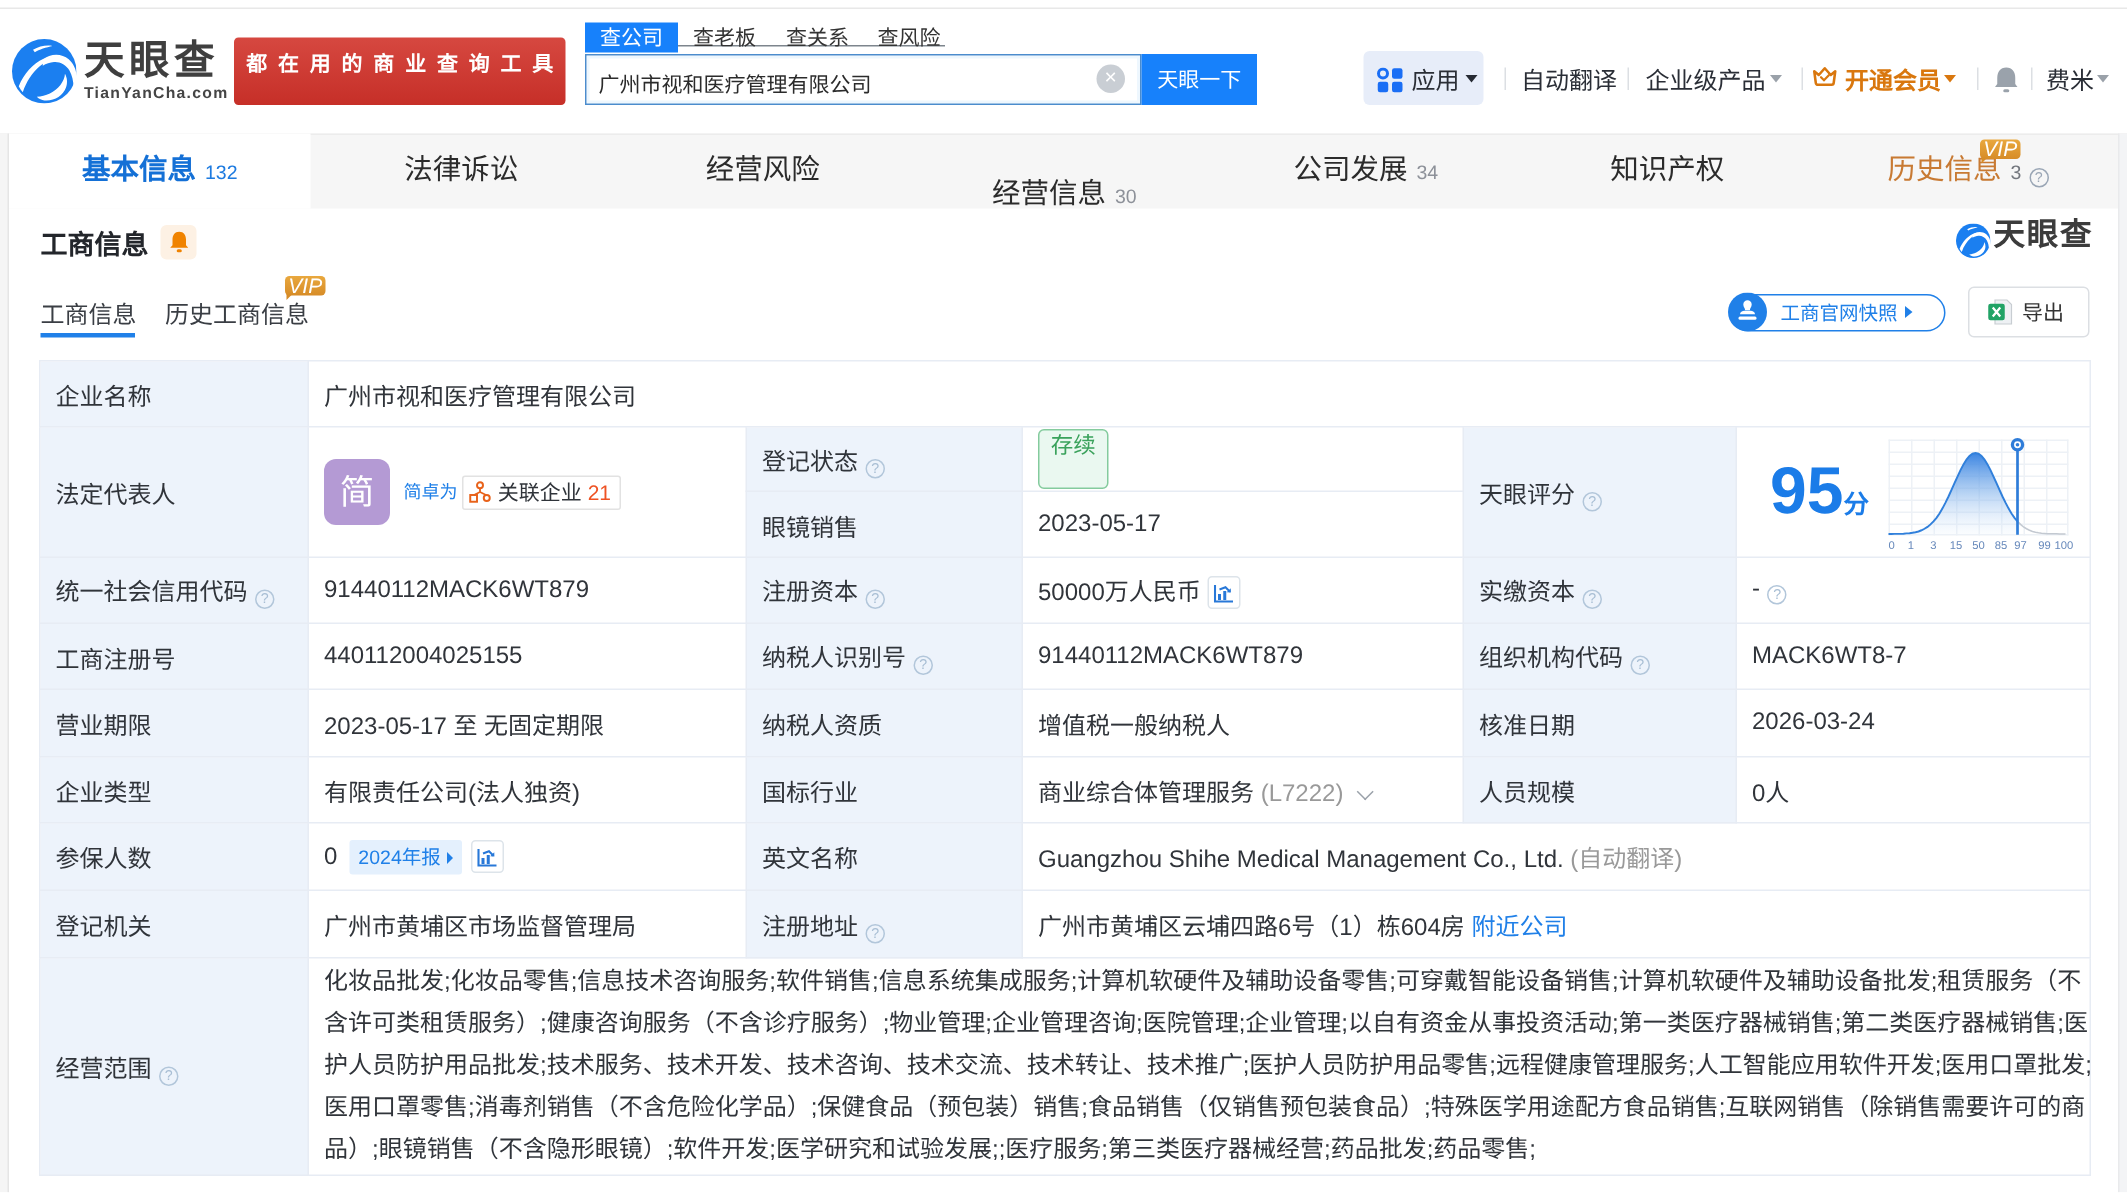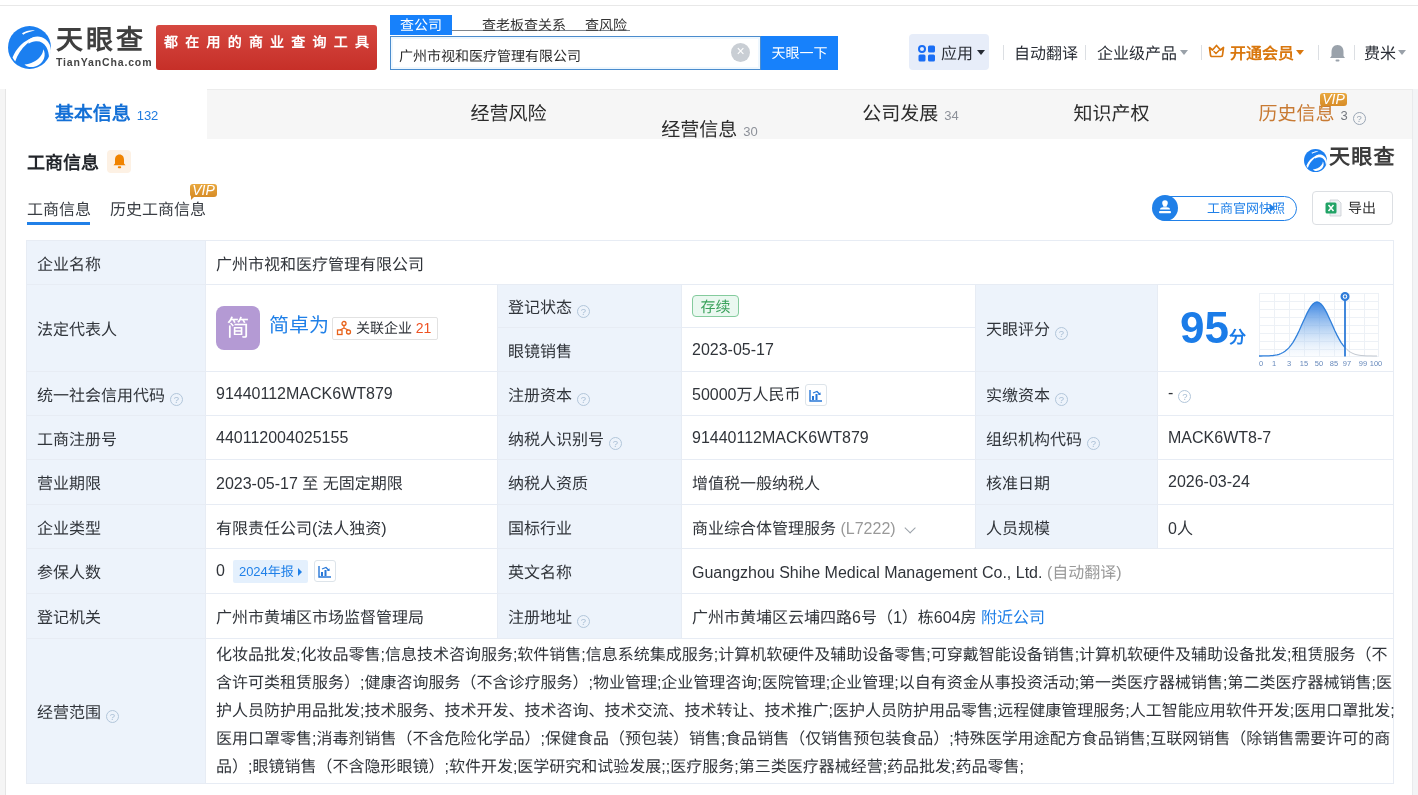--- a/index.html
+++ b/index.html
@@ -69,24 +69,24 @@
 
   
   table.info { position:absolute; left:26px; top:240px; width:1367px; border-collapse:collapse; table-layout:fixed; font-size:16px; color:#30343a; }
   table.info td { border:1px solid #e7ecf4; padding:0 0 0 10px; vertical-align:middle; }
   td.lbl { background:#edf3fb; }
   .gray { color:#999; }
   .link { color:#2080e8; }
   .chev { display:inline-block; width:8px; height:8px; border-right:1.5px solid #9aa1a9; border-bottom:1.5px solid #9aa1a9; transform:rotate(45deg) translateY(-3px); margin-left:8px; }
 
   .avatar { display:inline-block; width:44px; height:44px; background:#b49ad4; border-radius:8px; color:#fff; font-size:23px; text-align:center; line-height:44px; vertical-align:middle; }
-  .repname { color:#2080e8; font-size:20px; margin-left:9px; }
+  .repname { color:#2080e8; font-size:12px; margin-left:9px; }
   .relbadge { display:inline-block; height:23px; border:1px solid #e2e2e2; border-radius:2px; font-size:14px; line-height:21px; padding:0 6px 0 3px; margin-left:3px; vertical-align:middle; background:#fff; }
   .relbadge .n { color:#ee5223; }
-  .badge-green { display:inline-block; width:47px; height:22px; background:#eaf8f0; border:1px solid #84cb9d; border-radius:4px; color:#3ba25c; font-size:15px; text-align:center; line-height:21px; }
+  .badge-green { display:inline-block; width:47px; height:40px; background:#eaf8f0; border:1px solid #84cb9d; border-radius:4px; color:#3ba25c; font-size:15px; text-align:center; line-height:21px; }
   .annual { display:inline-block; height:23px; background:#e4f0fd; border-radius:2px; color:#2080e8; font-size:13px; line-height:23px; padding:0 6px; margin:0 6px 0 8px; }
   .iconbtn { display:inline-block; width:22px; height:22px; border:1px solid #dde4ea; border-radius:3px; background:#fff; vertical-align:middle; text-align:center; }
   .score { color:#1b7ce8; font-size:44px; font-weight:bold; }
   .score-fen { color:#1b7ce8; font-size:17px; }
 </style>
 </head>
 <body>
 <div id="page">
   <div class="abs topline"></div>
 
@@ -99,21 +99,21 @@
   </svg>
   <div class="abs brand-cn">天眼查</div>
   <div class="abs brand-en">TianYanCha.com</div>
   <div class="abs redbox">
       <div class="l1">都在用的商业查询工具</div>
       <div class="l2">国家中小企业发展子基金旗下机构</div>
     </div>
 
   <div class="abs stab-active">查公司</div>
   <div class="abs stabline"></div>
-  <div class="abs stab" style="left:482px;">查老板</div>
+  <div class="abs stab" style="left:462px;">查老板</div>
   <div class="abs stab" style="left:524px;">查关系</div>
   <div class="abs stab" style="left:585px;">查风险</div>
   <div class="abs sinput"></div>
   <div class="abs sinput-text">广州市视和医疗管理有限公司</div>
   <div class="abs sclear">×</div>
   <div class="abs sbtn">天眼一下</div>
 
   <div class="abs appbox"></div>
   <svg class="abs" style="left:918px; top:45px;" width="18" height="17" viewBox="0 0 18 17">
     <circle cx="4" cy="4" r="3" fill="none" stroke="#1a6ef5" stroke-width="2"></circle>
@@ -139,20 +139,21 @@
   <svg class="abs" style="left:1329px; top:44px;" width="17" height="18" viewBox="0 0 17 18">
     <path d="M8.5,1 C12.5,1 14.5,4 14.5,8 L14.5,12 L16,14 L1,14 L2.5,12 L2.5,8 C2.5,4 4.5,1 8.5,1 Z" fill="#9aa2ab"></path>
     <rect x="6.5" y="15.5" width="4" height="2" rx="1" fill="#9aa2ab"></rect>
   </svg>
   <div class="abs mdivider" style="left:1354px;"></div>
   <div class="abs menu" style="left:1364px;">费米</div>
   <div class="abs caret gray" style="left:1398px; top:50px;"></div>
 
   <div class="abs navbar"></div>
   <div class="abs navtab-active">基本信息<span class="cnt">132</span></div>
+  <div class="abs navtab" style="left:207px; width:201px;">法律诉讼</div>
   <div class="abs navtab" style="left:408px; width:201px;">经营风险</div>
   <div class="abs navtab" style="left:609px; width:201px;margin-top:16px;">经营信息<span class="cnt">30</span></div>
   <div class="abs navtab" style="left:810px; width:201px;">公司发展<span class="cnt">34</span></div>
   <div class="abs navtab" style="left:1011px; width:201px;">知识产权</div>
   <div class="abs navtab hist" style="left:1212px; width:200px;">历史信息<span class="cnt">3</span><span class="q" style="border-color:#9aa6b5;color:#9aa6b5;">?</span></div>
   <div class="abs viptag" style="left:1320px; top:93px;">VIP</div>
 
   <div class="abs leftstrip"></div>
   <div class="abs scrollbar"></div>
 
@@ -170,21 +171,21 @@
     <path d="M16.5,38.5 C22.5,38.3 28.6,35.2 32.3,30.6 C34.2,28.2 35.2,25.6 35.3,23.2 C36.8,25.8 37.2,29.2 36,32.4 C34,38 28,41.6 21.6,41 C19.8,40.8 18,39.9 16.5,38.5 Z" fill="#fff"></path>
   </svg>
   <div class="abs minilogo-cn">天眼查</div>
 
   <div class="abs subtab1">工商信息</div>
   <div class="abs subtab1-line"></div>
   <div class="abs subtab2">历史工商信息</div>
   <div class="abs viptag" style="left:190px; top:184px;">VIP</div>
 
   <div class="abs snapshot">
-      <span style="position:absolute;left:33px;top:1px;margin-left:20px;">工商官网快照</span>
+      <span style="position:absolute;left:33px;top:1px;">工商官网快照</span>
       <span style="position:absolute;left:116px;top:7px;width:0;height:0;border-left:5px solid #2080e8;border-top:4.5px solid transparent;border-bottom:4.5px solid transparent;"></span>
     </div>
   <svg class="abs" style="left:1152px; top:195px;" width="26" height="26" viewBox="0 0 26 26">
     <circle cx="13" cy="13" r="13" fill="#2080e8"></circle>
     <path d="M10.2,8 a2.8,2.8 0 1 1 5.6,0 c0,1.8 -1.2,2.2 -1.2,3.8 l-3.2,0 c0,-1.6 -1.2,-2 -1.2,-3.8 Z" fill="#fff"></path>
     <path d="M8,14.5 c0,-1.5 1.5,-2.3 3,-2.3 l4,0 c1.5,0 3,0.8 3,2.3 Z" fill="#fff"></path>
     <rect x="7" y="16" width="12" height="2.2" rx="1" fill="#fff"></rect>
   </svg>
   <div class="abs exportbtn"></div>
   <svg class="abs" style="left:1325px; top:199px;" width="17" height="18" viewBox="0 0 17 18">

